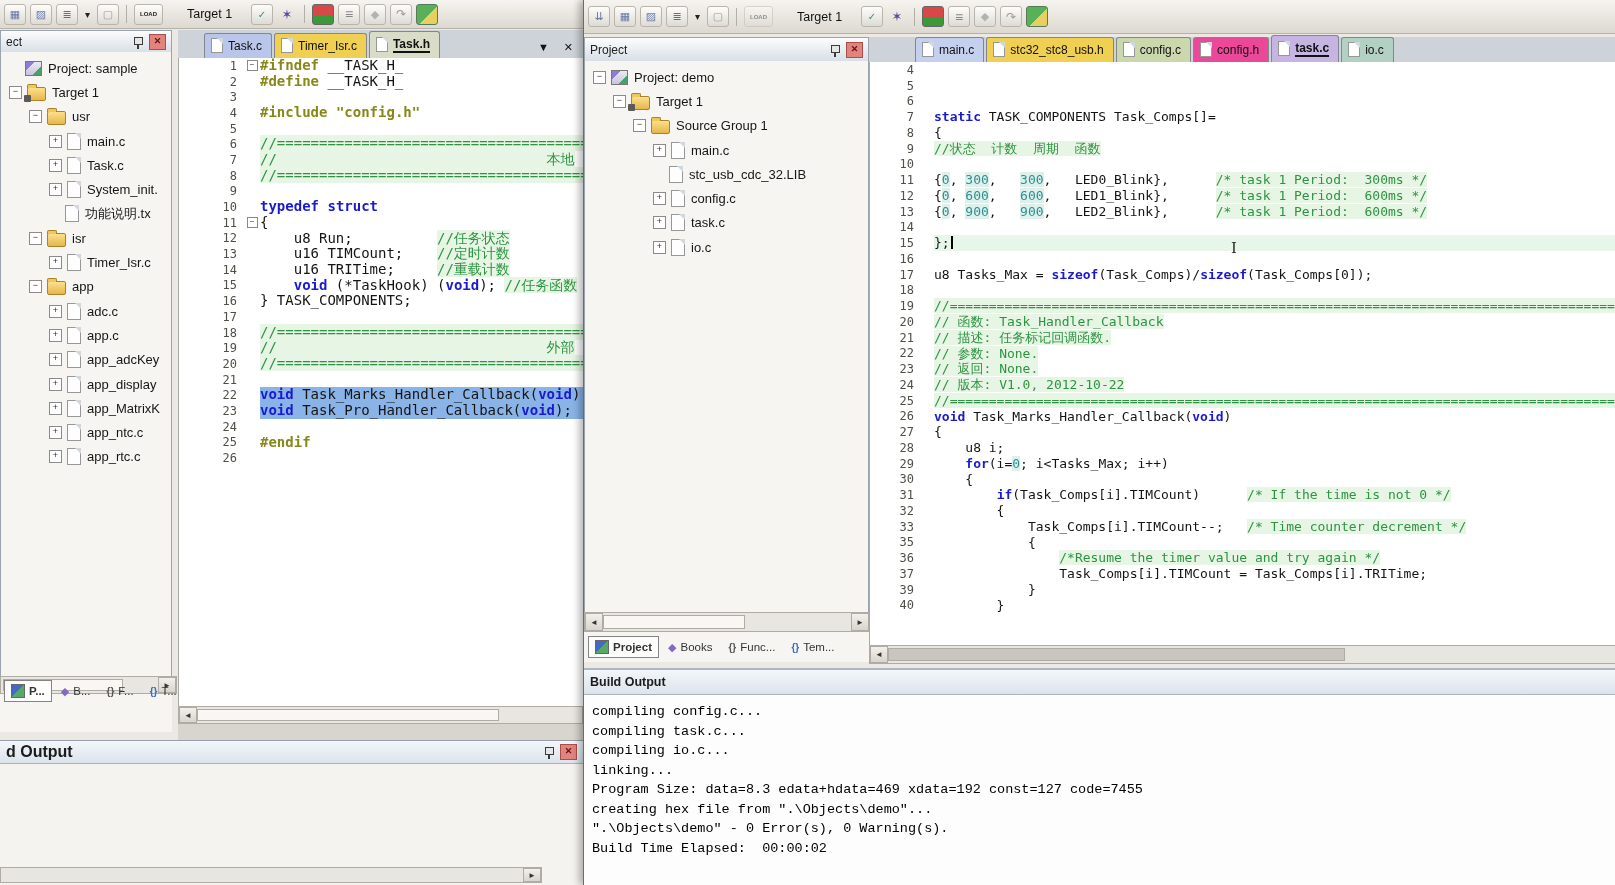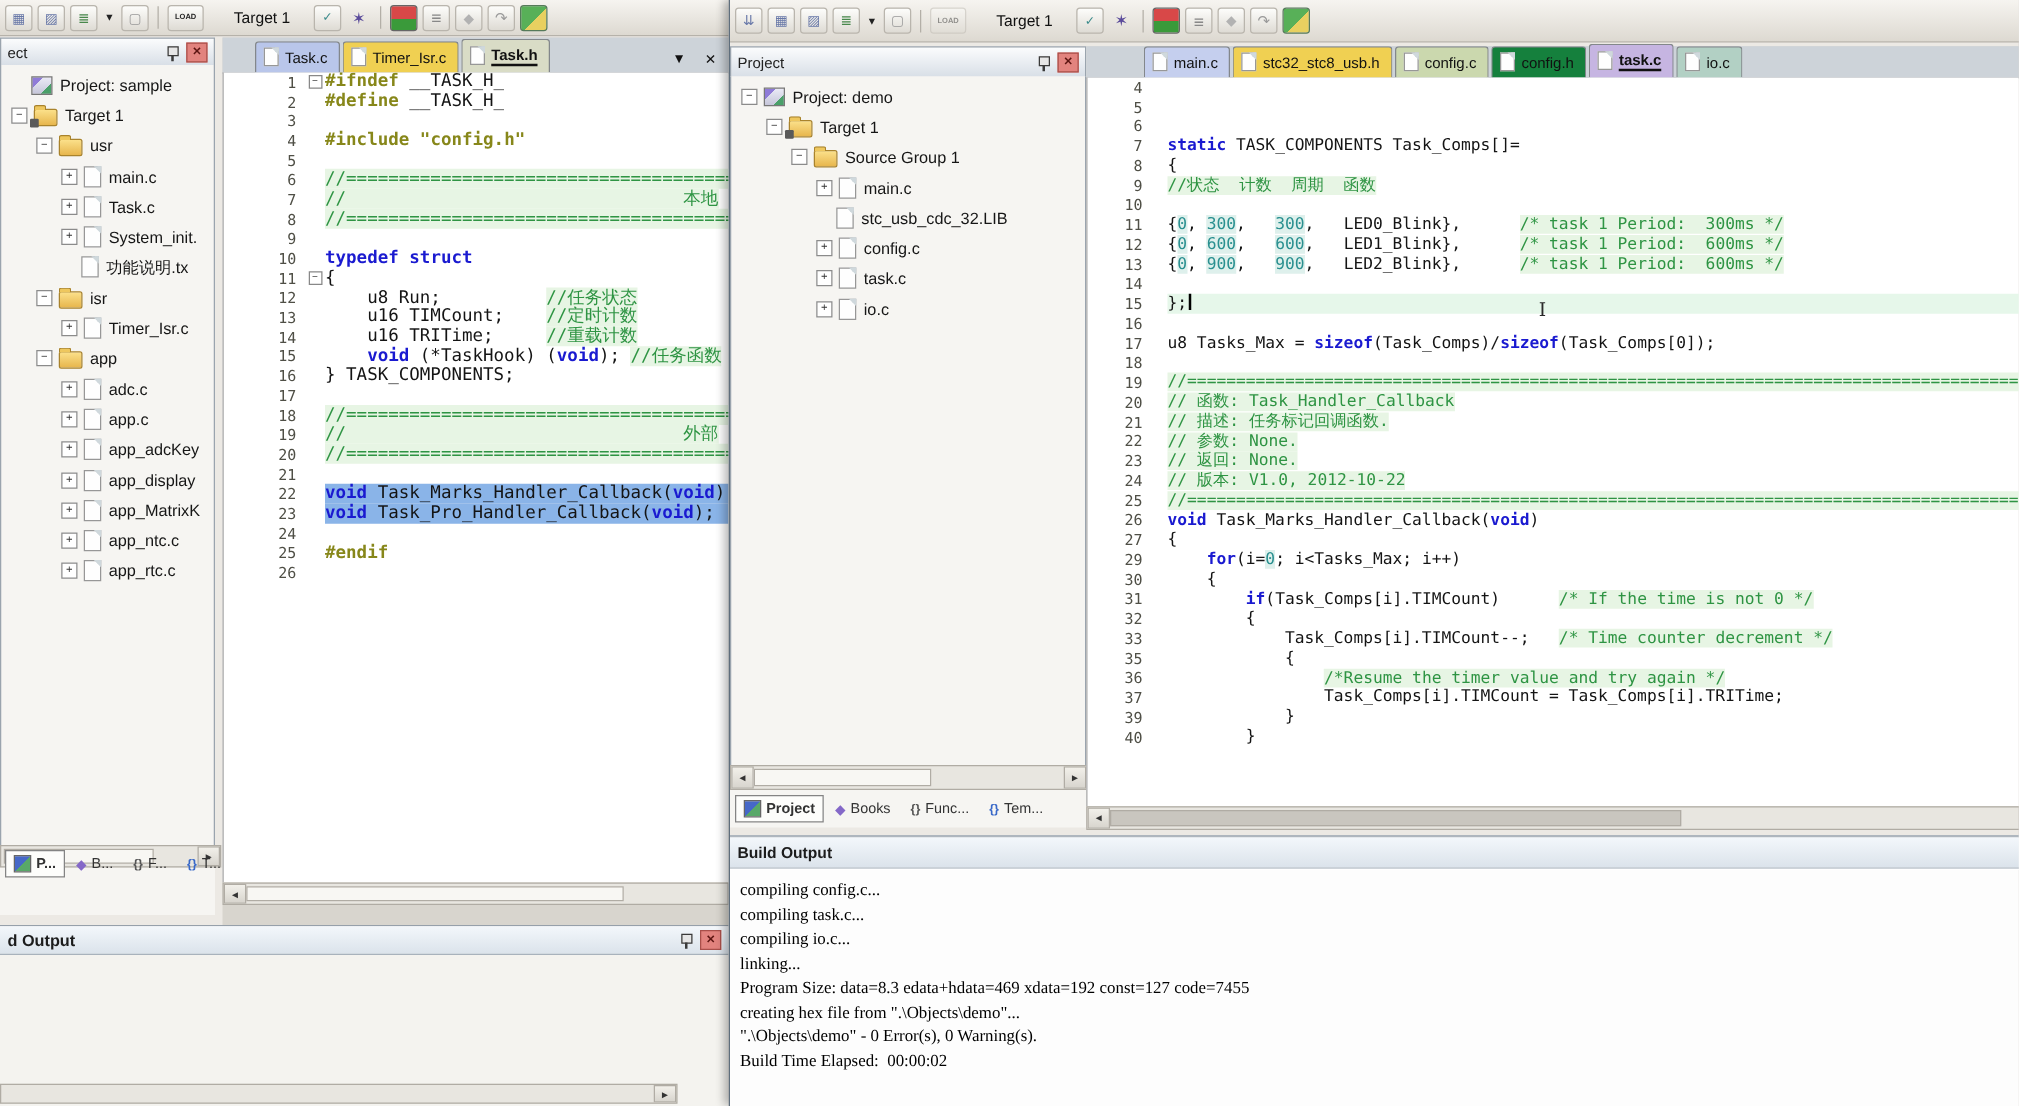--- a/index.html
+++ b/index.html
@@ -143,23 +143,23 @@
   #rw-pp-sb{top:575px;left:0;width:284px;height:18px}
   #rw-ed-sb{top:608px;left:0;right:0;height:17px}
   #rw-ed-sb .sb-thumb{background:#c9c6bf}
 
   
   .bo{position:absolute;left:0;right:0;bottom:0}
   #lw .bo{top:740px;background:#f4f3ef;border-top:1px solid #96a0aa}
   #rw .bo{top:668px;background:#fdfdfd;border-top:2px solid #aeb6be}
   .bo-head{display:flex;align-items:center;gap:6px;padding:0 6px;font-weight:bold;
     background:linear-gradient(#f3f7fb,#dbe3eb);border-bottom:1px solid #a8b2bc;color:#1c1c1c}
-  #lw .bo-head{height:22px;font-size:13px}
+  #lw .bo-head{height:22px;font-size:16px}
   #rw .bo-head{height:24px;font-size:12.5px}
-  .bo-body{white-space:pre;color:#000;font-family:Liberation Serif, serif}
+  .bo-body{white-space:pre;color:#000;font-family:Liberation Mono, monospace}
   #lw .bo-body{padding:6px 0 0 2px;font-size:14px;line-height:20px}
   #rw .bo-body{padding:6px 0 0 8px;font-size:13.5px;line-height:19.5px;border-top:1px solid #fff}
 
   #ibeam{position:absolute;left:1231px;top:239px;font-family:"DejaVu Serif",serif;
     font-size:15px;color:#2a2a2a;pointer-events:none}
 </style>
 </head>
 <body>
 
 <div class="win" id="lw">
@@ -573,21 +573,21 @@
           <span class="etab-lab">main.c</span>
         </div>
         <div class="etab" style="background: rgb(240, 208, 82);">
           <span class="ic-file"></span>
           <span class="etab-lab">stc32_stc8_usb.h</span>
         </div>
         <div class="etab" style="background: rgb(203, 216, 174);">
           <span class="ic-file"></span>
           <span class="etab-lab">config.c</span>
         </div>
-        <div class="etab" style="background: #15803d;">
+        <div class="etab" style="background: #ec4899;">
           <span class="ic-file"></span>
           <span class="etab-lab">config.h</span>
         </div>
         <div class="etab act" style="background: rgb(198, 181, 226);">
           <span class="ic-file"></span>
           <span class="etab-lab">task.c</span>
         </div>
         <div class="etab" style="background: rgb(178, 208, 196);">
           <span class="ic-file"></span>
           <span class="etab-lab">io.c</span>
@@ -706,20 +706,25 @@
         </div>
         <div class="crow">
           <span class="lnum">26</span>
           <span class="fold"></span>
           <span class="ctext"><span class="s-k">void</span><span class="s-p"> Task_Marks_Handler_Callback(</span><span class="s-k">void</span><span class="s-p">)</span></span>
         </div>
         <div class="crow">
           <span class="lnum">27</span>
           <span class="fold"></span>
           <span class="ctext"><span class="s-p">{</span></span>
+        </div>
+        <div class="crow">
+          <span class="lnum">28</span>
+          <span class="fold"></span>
+          <span class="ctext"><span class="s-p">    u8 i;</span></span>
         </div>
         <div class="crow">
           <span class="lnum">29</span>
           <span class="fold"></span>
           <span class="ctext"><span class="s-p">    </span><span class="s-k">for</span><span class="s-p">(i=</span><span class="s-n">0</span><span class="s-p">; i&lt;Tasks_Max; i++)</span></span>
         </div>
         <div class="crow">
           <span class="lnum">30</span>
           <span class="fold"></span>
           <span class="ctext"><span class="s-p">    {</span></span>

